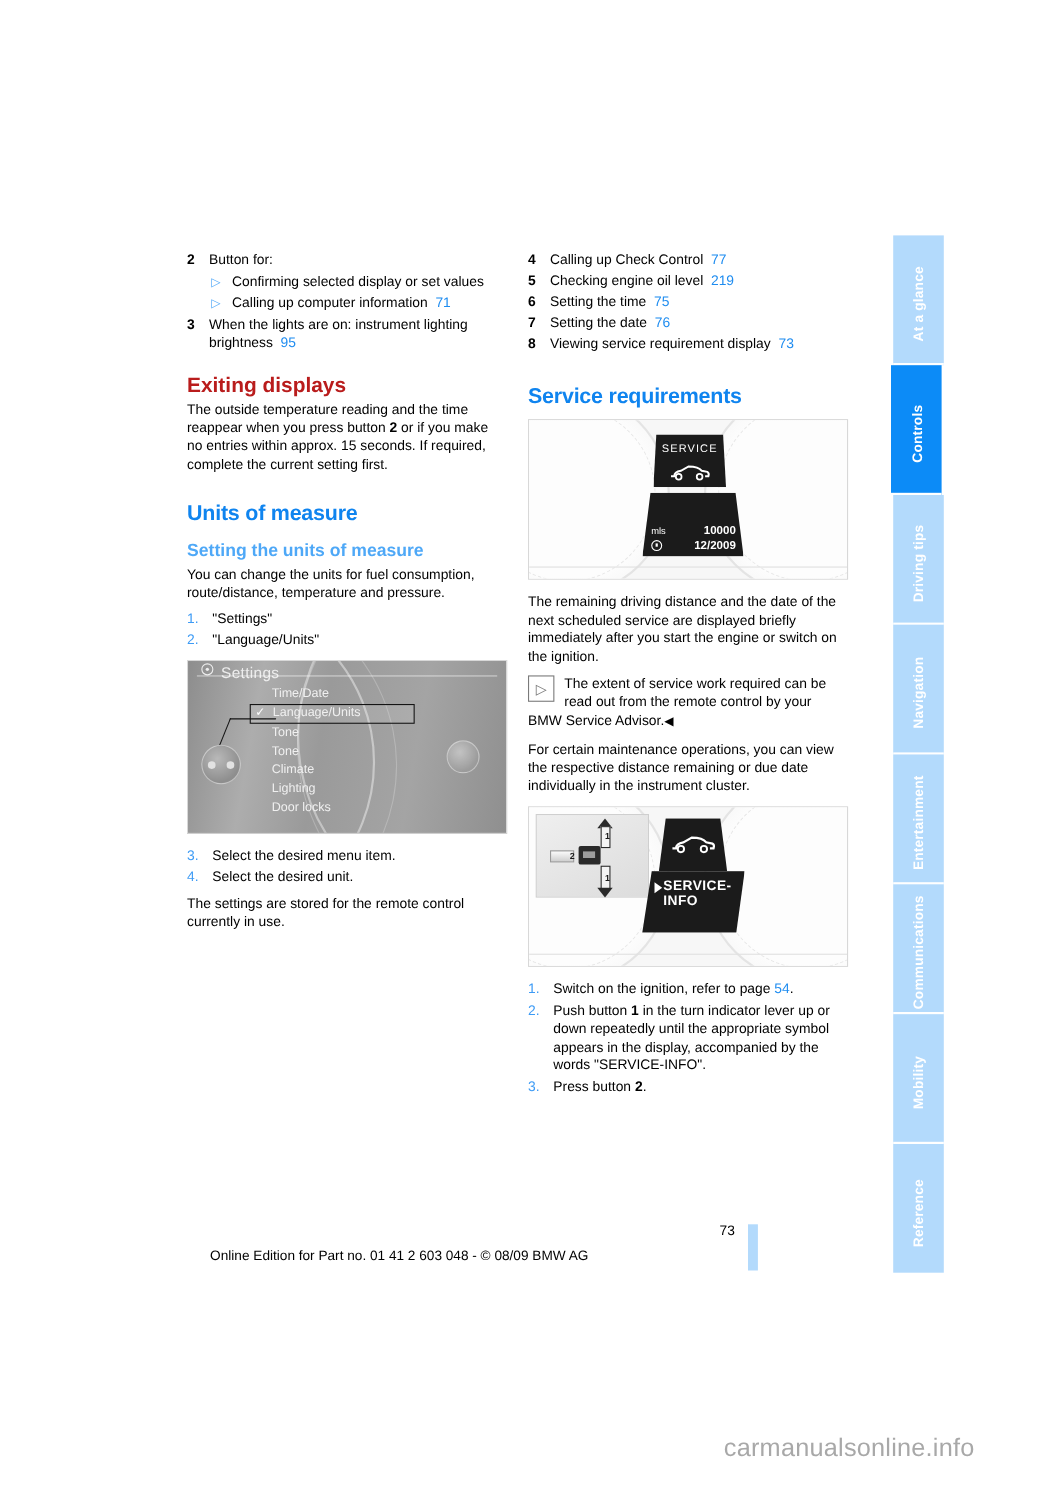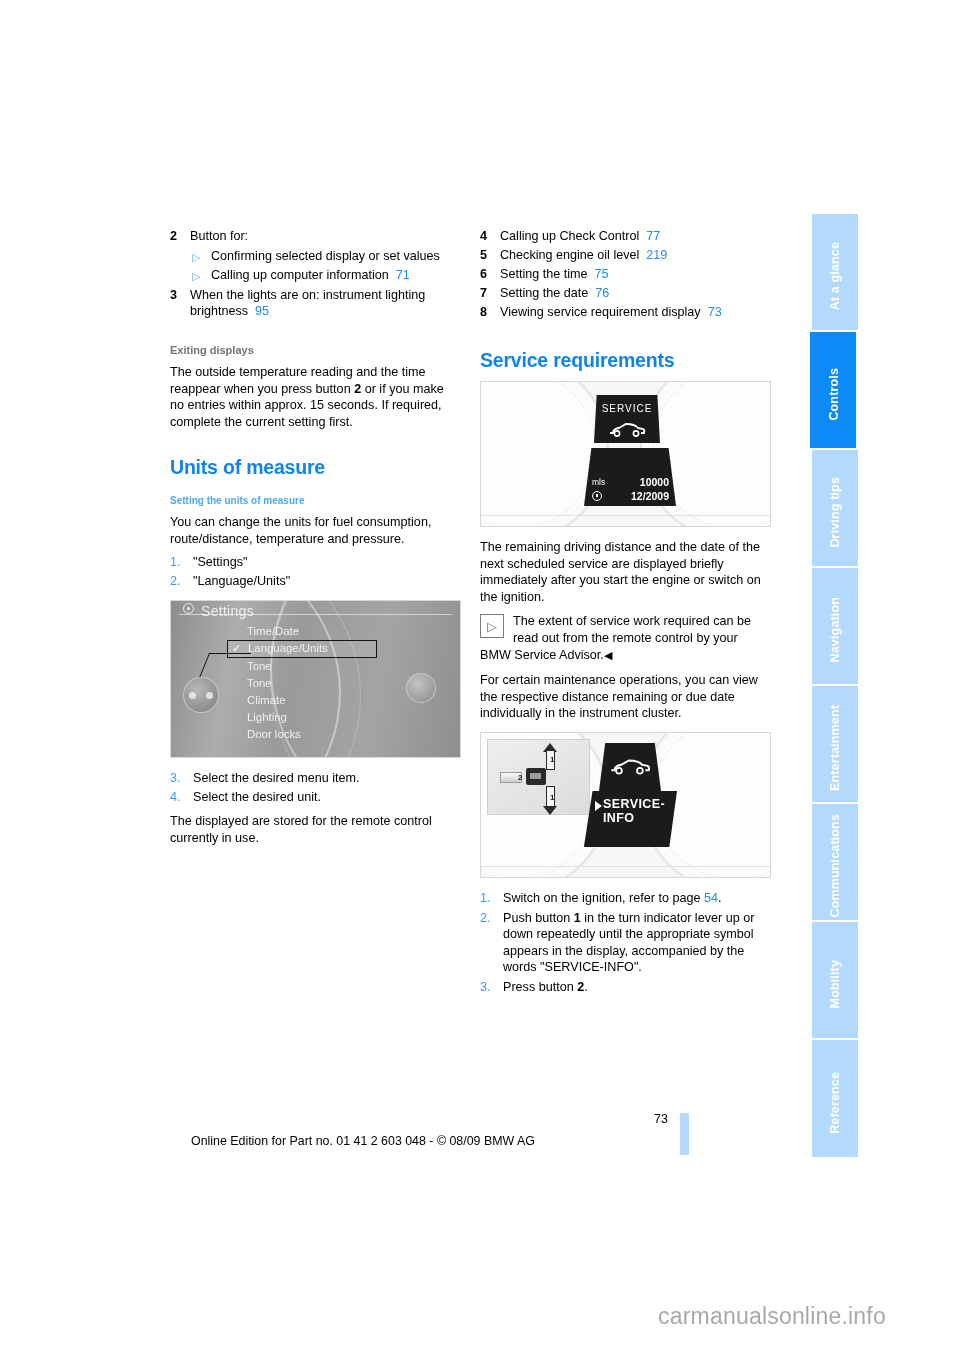--- a/index.html
+++ b/index.html
@@ -67,21 +67,21 @@
   
   h1.sec {
     font-size: 19.5px;
     font-weight: bold;
     color: #0f84ef;
     margin: 26px 0 9px 0;
     line-height: 22px;
     letter-spacing: -0.2px;
   }
   h2.sub {
-    font-size: 10px;
+    font-size: 16px;
     font-weight: bold;
     color: #4ea8f7;
     margin: 18px 0 5px 0;
     line-height: 17px;
   }
   h2.sub.tight { margin-top: 14px; }
 
   p.body { margin: 0 0 8px 0; }
   p.body.tight { margin-bottom: 2px; }
 
@@ -468,21 +468,21 @@
           <li>
             <span class="tri">▷</span><span>Calling up computer information</span><span class="pg">&nbsp;&nbsp;</span><span class="pg">71</span>
           </li>
         </ul>
       </li>
       <li style="margin-top:1px">
         <span class="num">3</span><span>When the lights are on: instrument lighting brightness</span><span>&nbsp;&nbsp;</span><span class="pg">95</span>
       </li>
     </ul>
 
-    <h2 class="sub" style="margin-top:22px;color:#737373;font-size:11px">Exiting displays</h2>
+    <h2 class="sub" style="margin-top:22px;color:#b91c1c;font-size:19px">Exiting displays</h2>
     <p class="body"><span>The outside temperature reading and the time reappear when you press button </span><span class="b">2</span><span> or if you make no entries within approx. 15 seconds. If required, complete the current setting first.</span></p>
 
     <h1 class="sec">Units of measure</h1>
     <h2 class="sub tight">Setting the units of measure</h2>
     <p class="body tight">You can change the units for fuel consumption, route/distance, temperature and pressure.</p>
 
     <ul class="steps" style="margin-top:6px">
       <li><span class="snum">1.</span><span>"Settings"</span></li>
       <li><span class="snum">2.</span><span>"Language/Units"</span></li>
     </ul>
@@ -510,21 +510,21 @@
           <span class="d d1"></span>
           <span class="d d2"></span>
         </div>
       <div class="knobR"></div>
     </div>
 
     <ul class="steps">
       <li><span class="snum">3.</span><span>Select the desired menu item.</span></li>
       <li><span class="snum">4.</span><span>Select the desired unit.</span></li>
     </ul>
-    <p class="body" style="margin-top:7px">The displayed are stored for the remote control currently in use.</p>
+    <p class="body" style="margin-top:7px">The settings are stored for the remote control currently in use.</p>
   </div>
 
   <div class="col" id="col-right">
 
     <ul class="keylist">
       <li><span class="num">4</span><span>Calling up Check Control</span><span>&nbsp;&nbsp;</span><span class="pg">77</span></li>
       <li><span class="num">5</span><span>Checking engine oil level</span><span>&nbsp;&nbsp;</span><span class="pg">219</span></li>
       <li><span class="num">6</span><span>Setting the time</span><span>&nbsp;&nbsp;</span><span class="pg">75</span></li>
       <li><span class="num">7</span><span>Setting the date</span><span>&nbsp;&nbsp;</span><span class="pg">76</span></li>
       <li><span class="num">8</span><span>Viewing service requirement display</span><span>&nbsp;&nbsp;</span><span class="pg">73</span></li>

